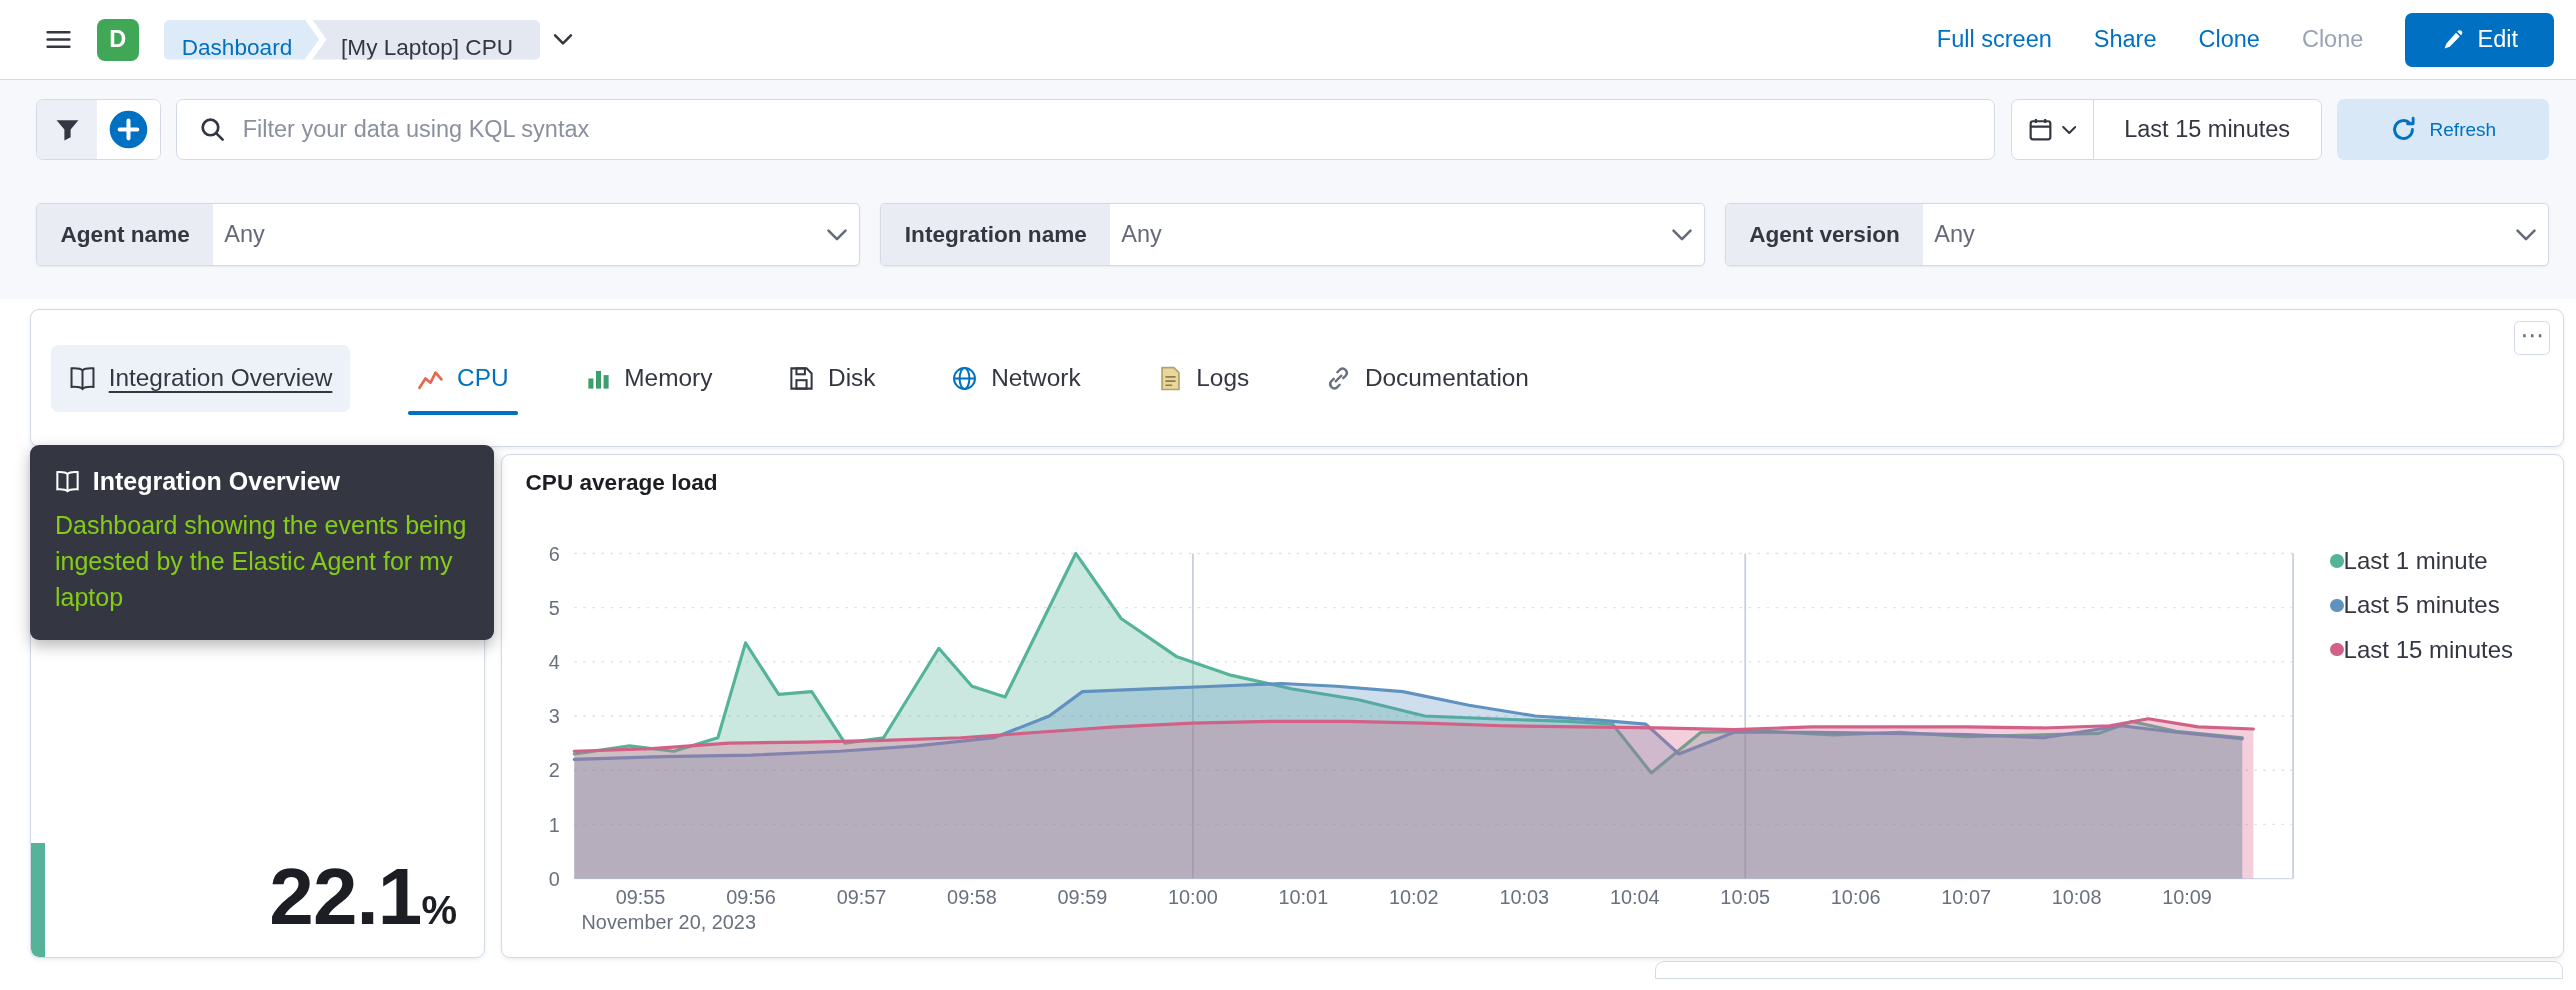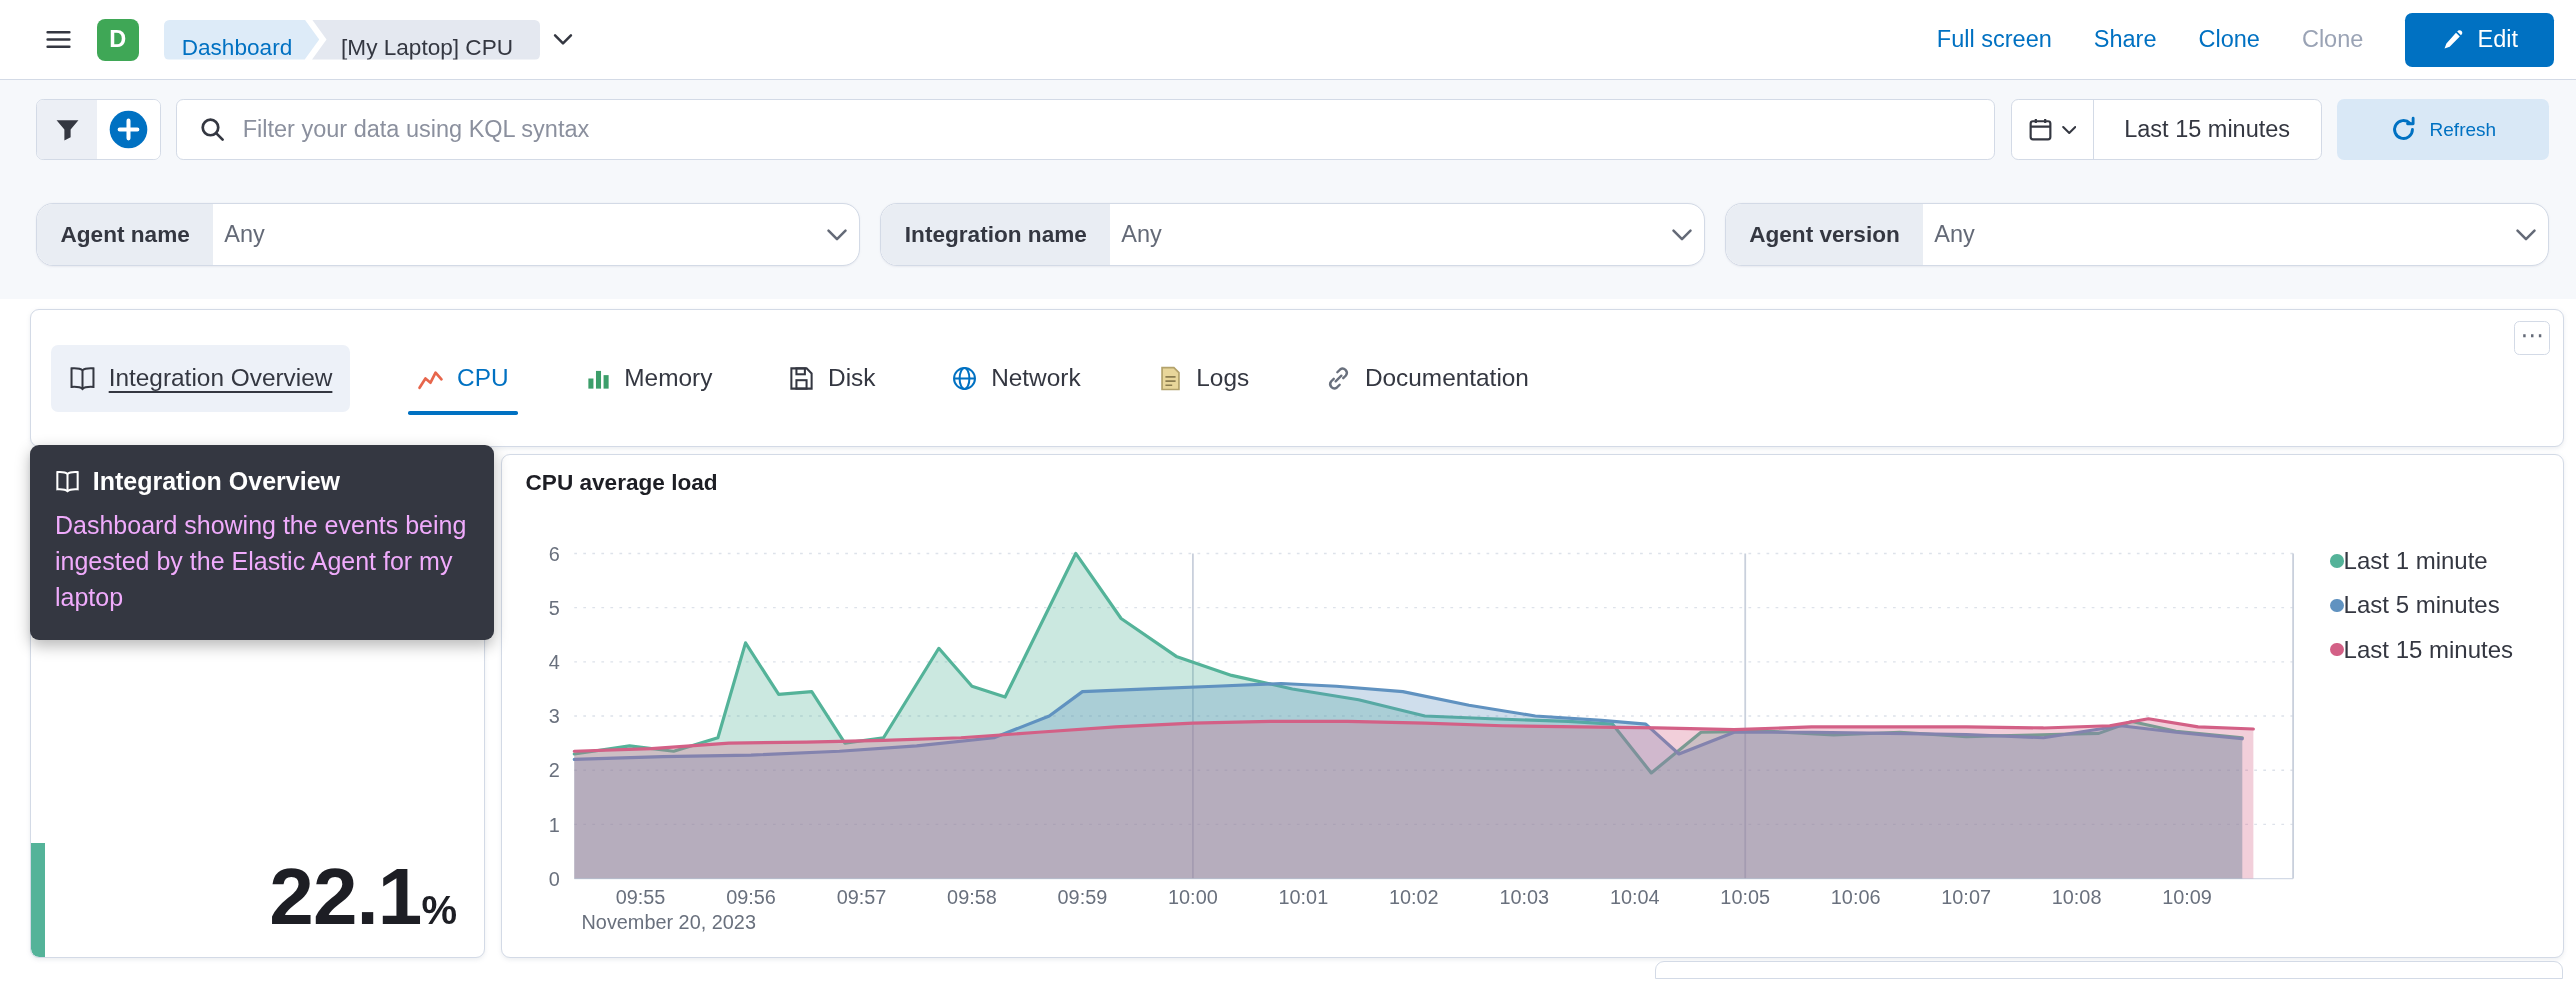--- a/index.html
+++ b/index.html
@@ -36,21 +36,21 @@
     display:flex; align-items:center; padding:0 22px; gap:16.3px; }
   .searchbox input { flex:1; border:none; outline:none; font-family:inherit; font-size:23.5px; color:#343741; background:transparent; }
   .searchbox input::placeholder { color:#8b909e; }
   .datepicker { height:61px; background:#fff; border:0.9px solid #d3dae6; border-radius:7.2px; display:flex; align-items:stretch; width:311px; }
   .datepicker .cal-seg { display:flex; align-items:center; gap:9px; padding:0 16.3px; border-right:0.9px solid #d3dae6; cursor:pointer; }
   .datepicker .range-seg { flex:1; display:flex; align-items:center; justify-content:center; font-size:23.5px; color:#343741; cursor:pointer; }
   .refresh-btn { height:61px; width:212px; border:none; border-radius:7.2px; background:#d9e8f6; color:#0071c2;
     font-family:inherit; font-size:19px; font-weight:500; display:flex; align-items:center; justify-content:center; gap:12.7px; cursor:pointer; }
 
   .qrow2 { display:flex; gap:20px; margin-top:43px; }
-  .control-group { flex:1; display:flex; height:63px; border:0.9px solid #d3dae6; border-radius:17px; background:#fff; overflow:hidden;
+  .control-group { flex:1; display:flex; height:63px; border:0.9px solid #d3dae6; border-radius:5px; background:#fff; overflow:hidden;
     box-shadow:0 0.9px 1.8px rgba(152,162,179,.15);text-align:center; }
   .control-label { background:#e9edf3; display:flex; align-items:center; padding:0 23.5px; font-size:22.6px; font-weight:600; color:#343741; white-space:nowrap; }
   .control-value { flex:1; display:flex; align-items:center; padding:0 11px; font-size:23.5px; color:#646a77; cursor:pointer; }
   .control-value .caret { margin-left:auto; display:flex; }
 
   
   .main { position:relative; height:669px; background:#fff; }
   .panel { position:absolute; background:#fff; border:0.9px solid #d3dae6; border-radius:9px;
     box-shadow:0 1.8px 4.5px rgba(152,162,179,.18); }
 
@@ -60,21 +60,21 @@
   .tab.hovered .tab-label { text-decoration:underline; text-underline-offset:4.5px; }
   .tab.selected { color:#0071c2; }
   .tab.selected::after { content:""; position:absolute; left:0; right:0; bottom:-3.6px; height:4.5px; background:#0071c2; border-radius:1.8px; }
   .panel-options { position:absolute; top:11px; right:12.7px; width:36px; height:34px; border:0.9px solid #d3dae6; border-radius:5.4px;
     background:#fff; color:#646a77; font-size:23.5px; line-height:27px; text-align:center; cursor:pointer; }
 
   
   .tooltip { position:absolute; left:30px; top:146px; width:464px; background:#343741; color:#fff;
     border-radius:9px; padding:22px 25px 25px 25px; z-index:20; box-shadow:0 5.4px 14.5px rgba(0,0,0,.28); }
   .tooltip-title { display:flex; align-items:center; gap:12.7px; font-size:25px; font-weight:700; }
-  .tooltip-body { margin-top:11px; font-size:25px; line-height:36px; color:#f0abfc; }
+  .tooltip-body { margin-top:11px; font-size:25px; line-height:36px; color:#84cc16; }
 
   
   .metric-panel { left:30px; top:150px; width:455px; height:509px; overflow:hidden; }
   .metric-value { position:absolute; right:27px; bottom:14.5px; display:flex; align-items:baseline; color:#1d1e24; }
   .metric-number { font-size:80px; font-weight:700; letter-spacing:-0.9px; }
   .metric-unit { font-size:40px; font-weight:700; }
   .metric-accent { position:absolute; left:0; bottom:0; width:13.6px; height:114px; background:#54B399; border-radius:0 0 0 8.1px; }
 
   
   .chart-panel { left:501px; top:155px; width:2063px; height:504px; }

